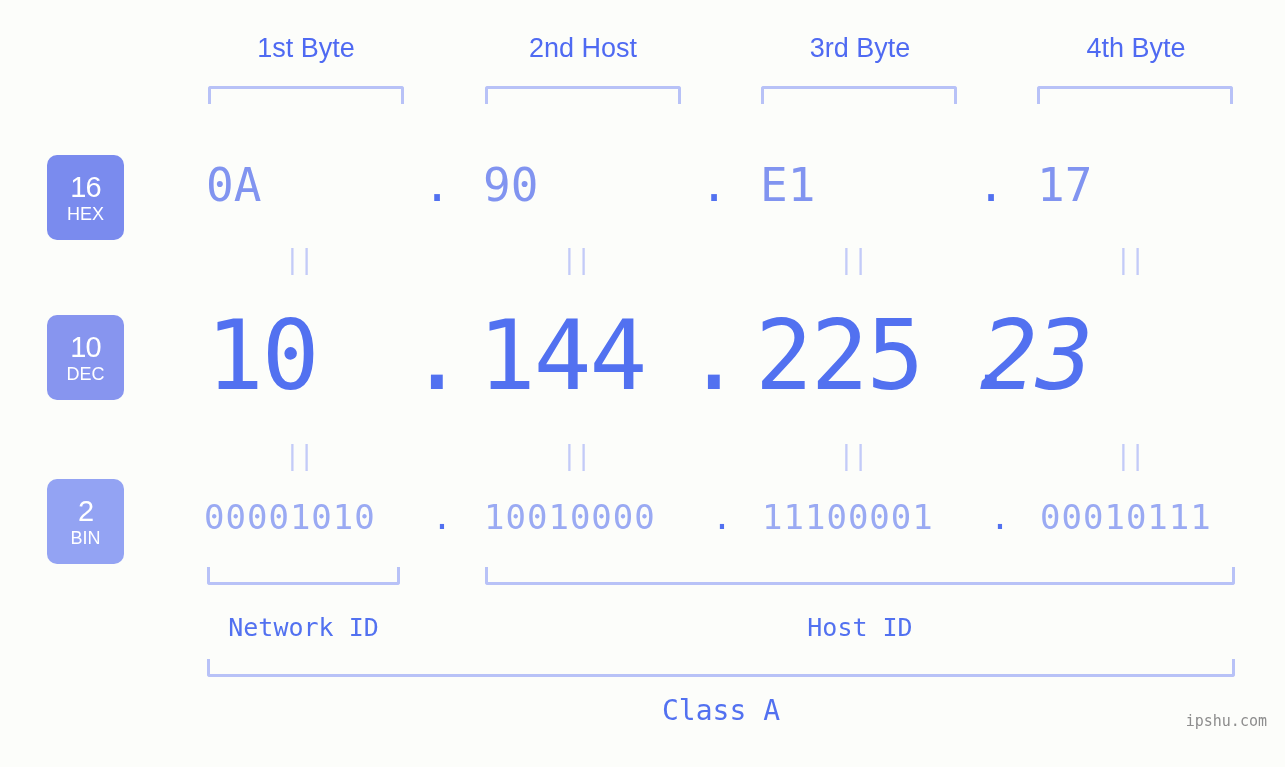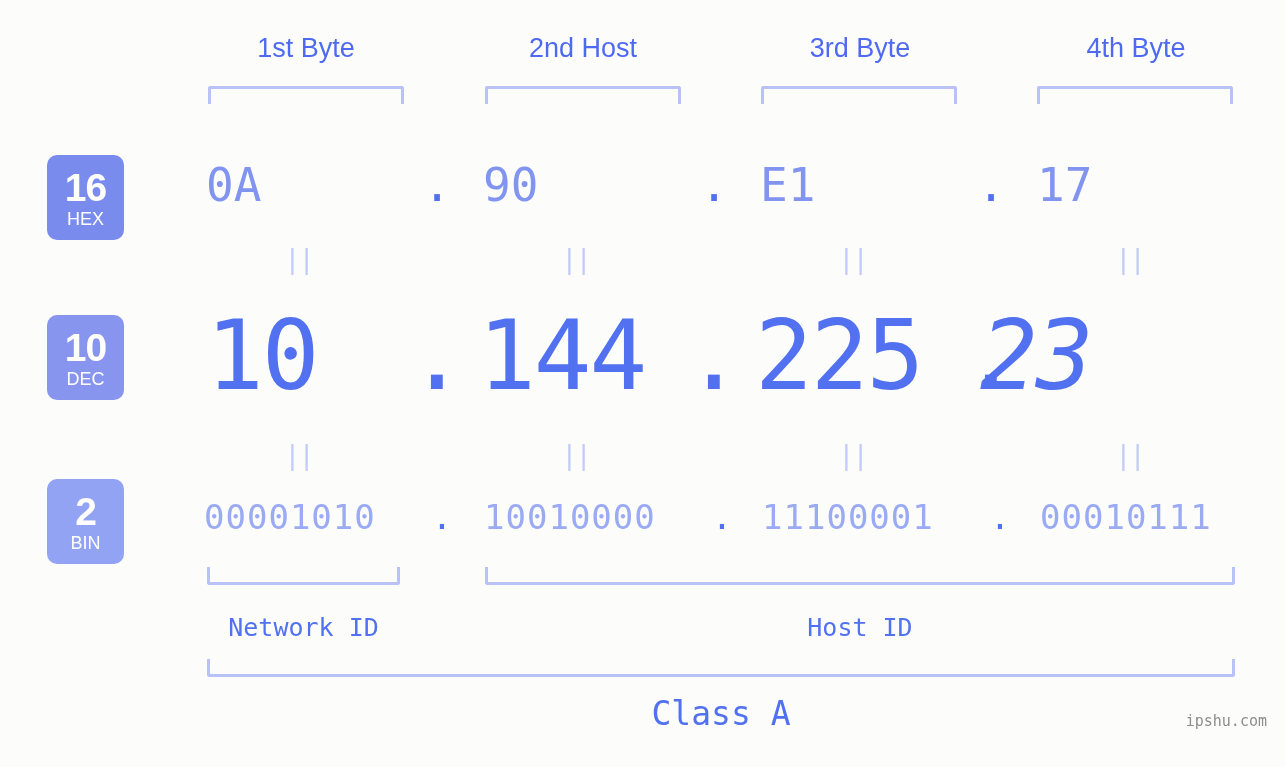--- a/index.html
+++ b/index.html
@@ -26,22 +26,22 @@
     height: 85px;
     border-radius: 10px;
     display: flex;
     flex-direction: column;
     align-items: center;
     justify-content: center;
     color: #ffffff;
     line-height: 1;
   }
   .badge .base {
-    font-size: 39px;
-    font-weight: 700;
+    font-size: 29px;
+    font-weight: 400;
     letter-spacing: -1px;
   }
   .badge .sys {
     font-size: 18px;
     font-weight: 400;
     margin-top: 3px;
   }
   .badge-hex { left: 47px; top: 155px; background: #7a8bee; }
   .badge-dec { left: 47px; top: 315px; background: #8795ef; }
   .badge-bin { left: 47px; top: 479px; background: #93a3f3; }
@@ -126,21 +126,21 @@
     position: absolute;
     text-align: center;
     font-family: "DejaVu Sans Mono", monospace;
     font-size: 25px;
     color: #5271f0;
   }
   .class-label {
     position: absolute;
     text-align: center;
     font-family: "DejaVu Sans Mono", monospace;
-    font-size: 33px;
+    font-size: 28px;
     color: #5271f0;
   }
 
   
   .watermark {
     position: absolute;
     right: 18px;
     top: 712px;
     font-family: "DejaVu Sans Mono", monospace;
     font-size: 15px;

